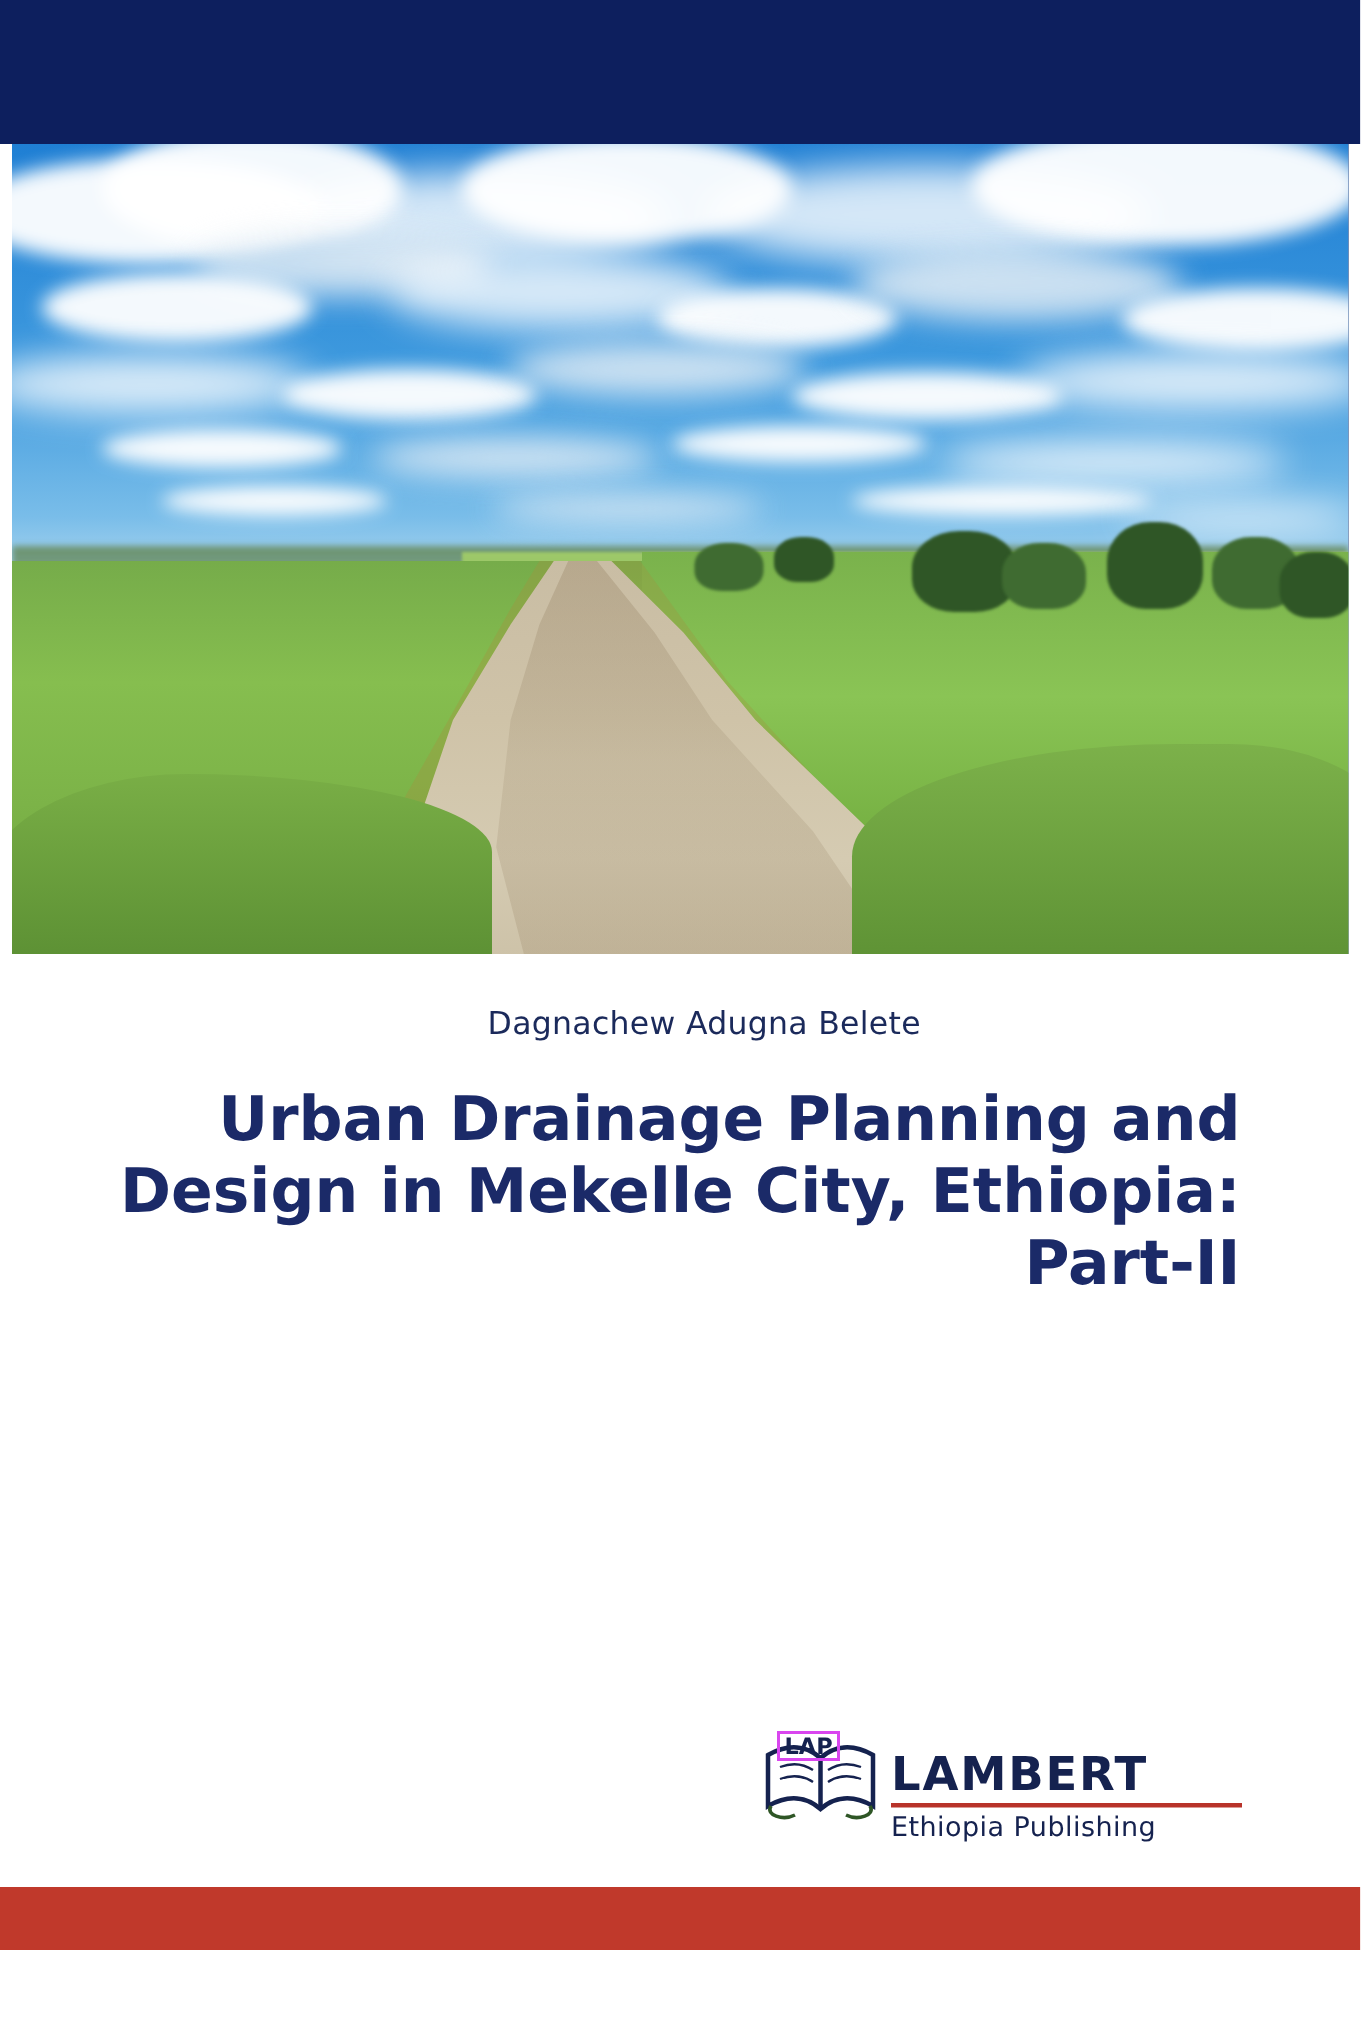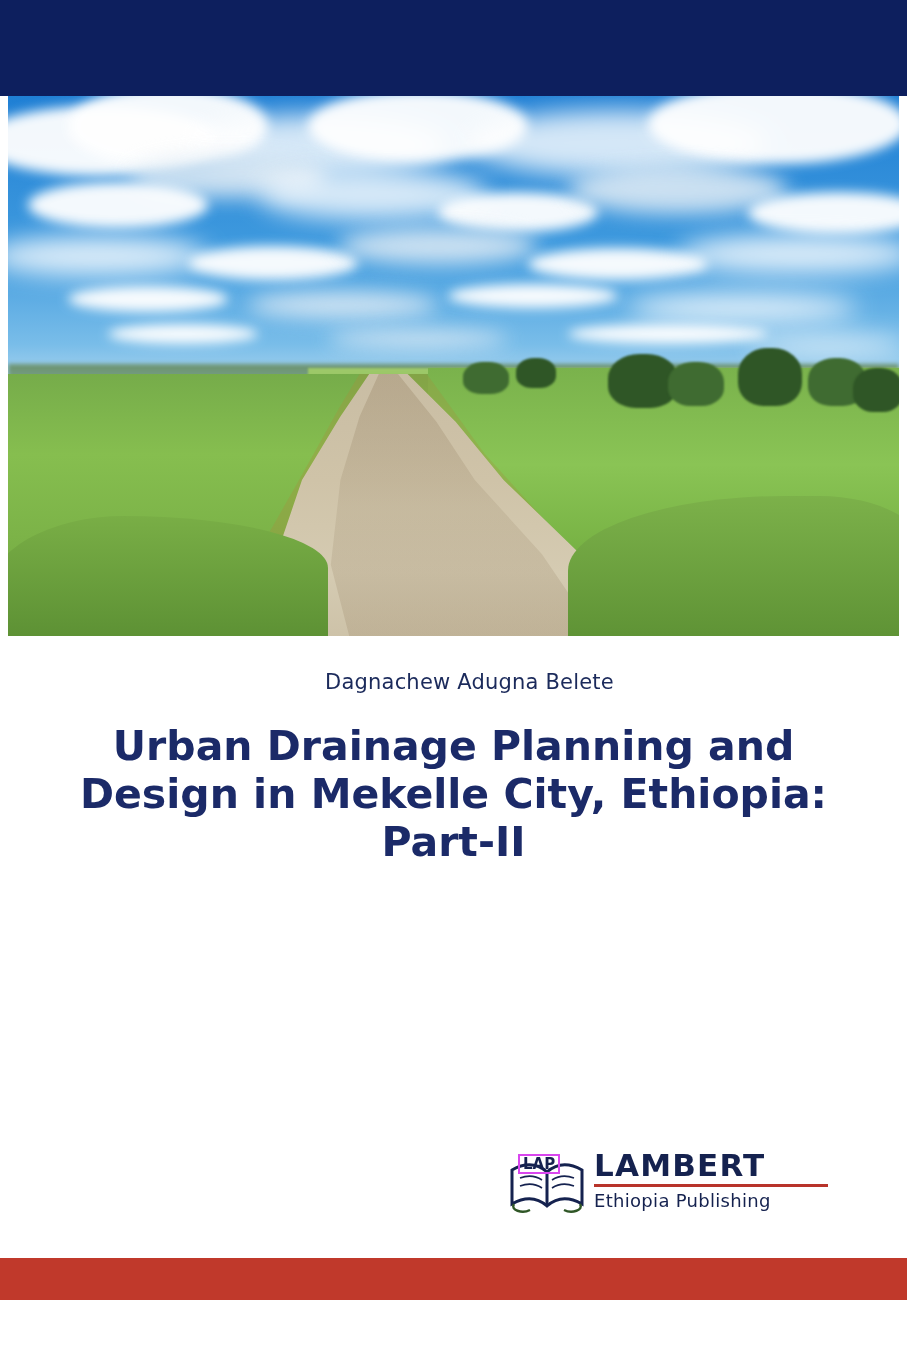--- a/index.html
+++ b/index.html
@@ -187,21 +187,21 @@
     letter-spacing: 0.2px;
     padding-left: 16px;
   }
 
   
   .title {
     position: absolute;
     left: 80px;
     top: 722px;
     width: 747px;
-    text-align: center;
+    text-align: right;
     font-size: 41px;
     line-height: 48px;
     font-weight: bold;
     color: #1b2a68;
   }
 
   
   .subtitle {
     position: absolute;
     left: 80px;
@@ -232,20 +232,21 @@
     left: 86px;
     top: 0;
     width: 234px;
   }
   .logo-lambert {
     font-size: 31px;
     font-weight: bold;
     letter-spacing: 1.2px;
     color: #15224f;
     line-height: 34px;
+    margin-top: 18px;
   }
   .logo-rule {
     width: 234px;
     height: 3px;
     background: #b8332a;
     margin: 2px 0 3px 0;
   }
   .logo-academic {
     font-size: 18px;
     color: #15224f;

